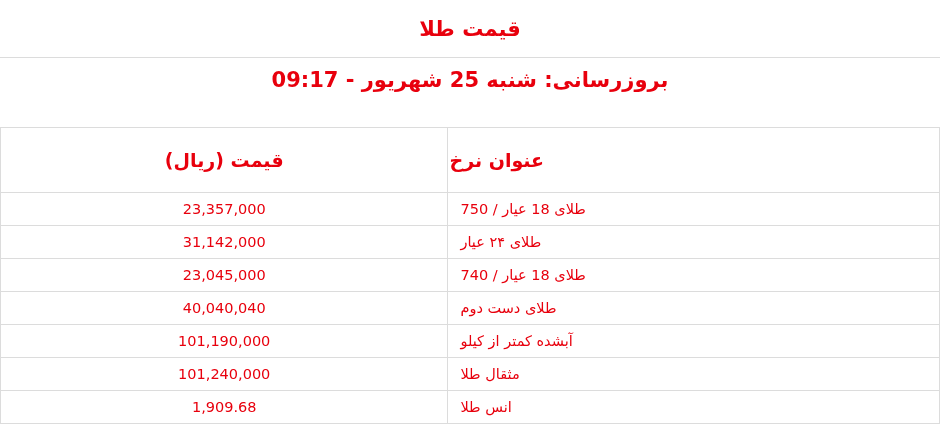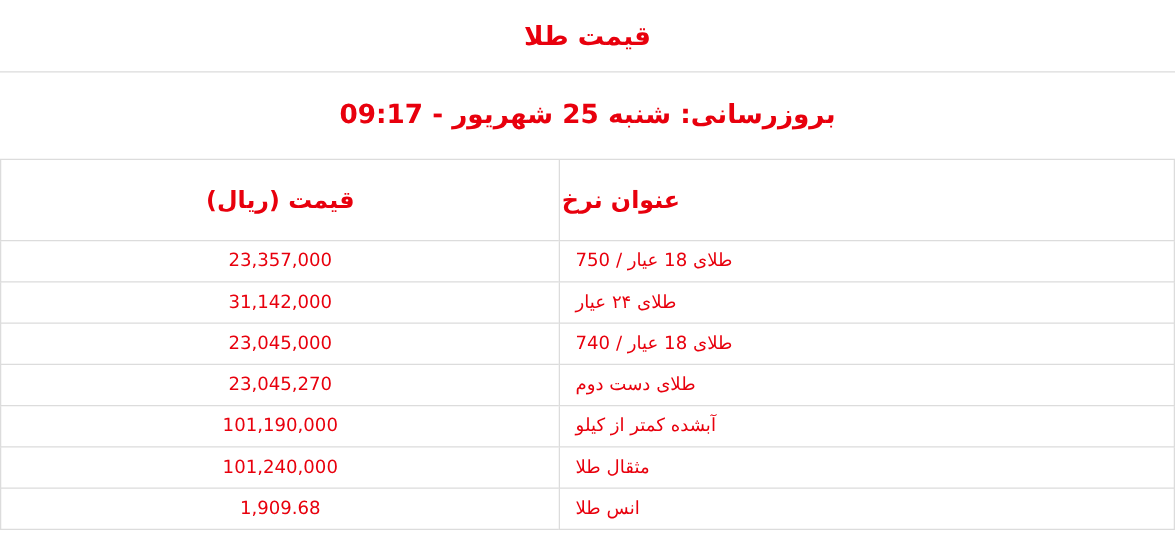--- a/index.html
+++ b/index.html
@@ -28,21 +28,21 @@
   }
   .title-bar .title {
     font-size: 21px;
     font-weight: bold;
     color: #e8000d;
     letter-spacing: 0px;
   }
   .update-bar {
     min-height: 70px;
     display: flex;
-    align-items: center;
+    align-items: flex-start;
     justify-content: center;
     border-bottom: 1px solid #dcdcdc;
     box-sizing: border-box;
     padding: 8px 0 10px 0;
   }
   .update-bar .update-text {
     font-size: 21px;
     font-weight: bold;
     color: #e8000d;
     text-align: center;
@@ -126,21 +126,21 @@
       <tr>
         <td class="cell-title">طلای ۲۴ عیار</td>
         <td class="cell-price">31,142,000</td>
       </tr>
       <tr>
         <td class="cell-title">طلای 18 عیار / 740</td>
         <td class="cell-price">23,045,000</td>
       </tr>
       <tr>
         <td class="cell-title">طلای دست دوم</td>
-        <td class="cell-price">23,045,270</td>
+        <td class="cell-price">40,040,040</td>
       </tr>
       <tr>
         <td class="cell-title">آبشده کمتر از کیلو</td>
         <td class="cell-price">101,190,000</td>
       </tr>
       <tr>
         <td class="cell-title">مثقال طلا</td>
         <td class="cell-price">101,240,000</td>
       </tr>
       <tr>

